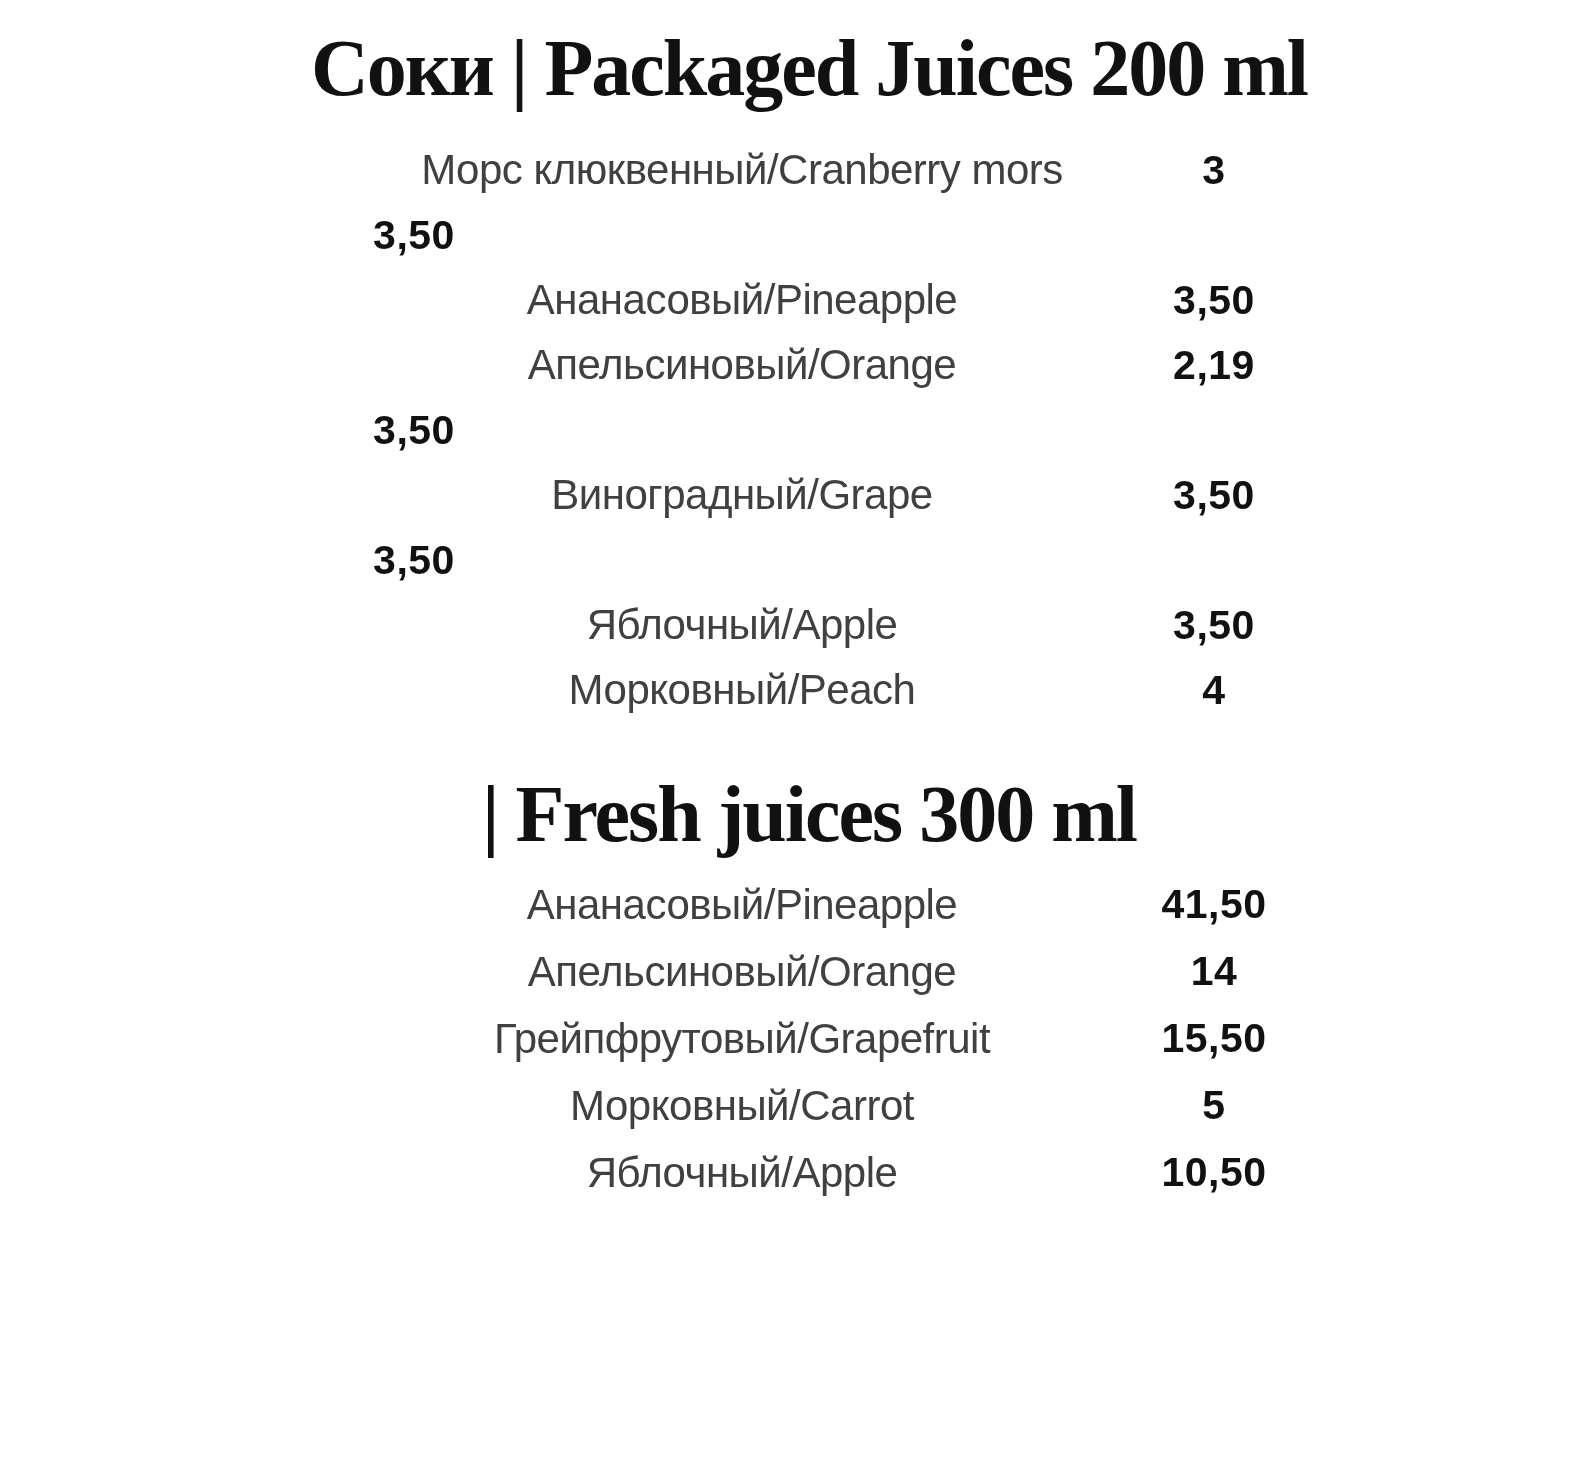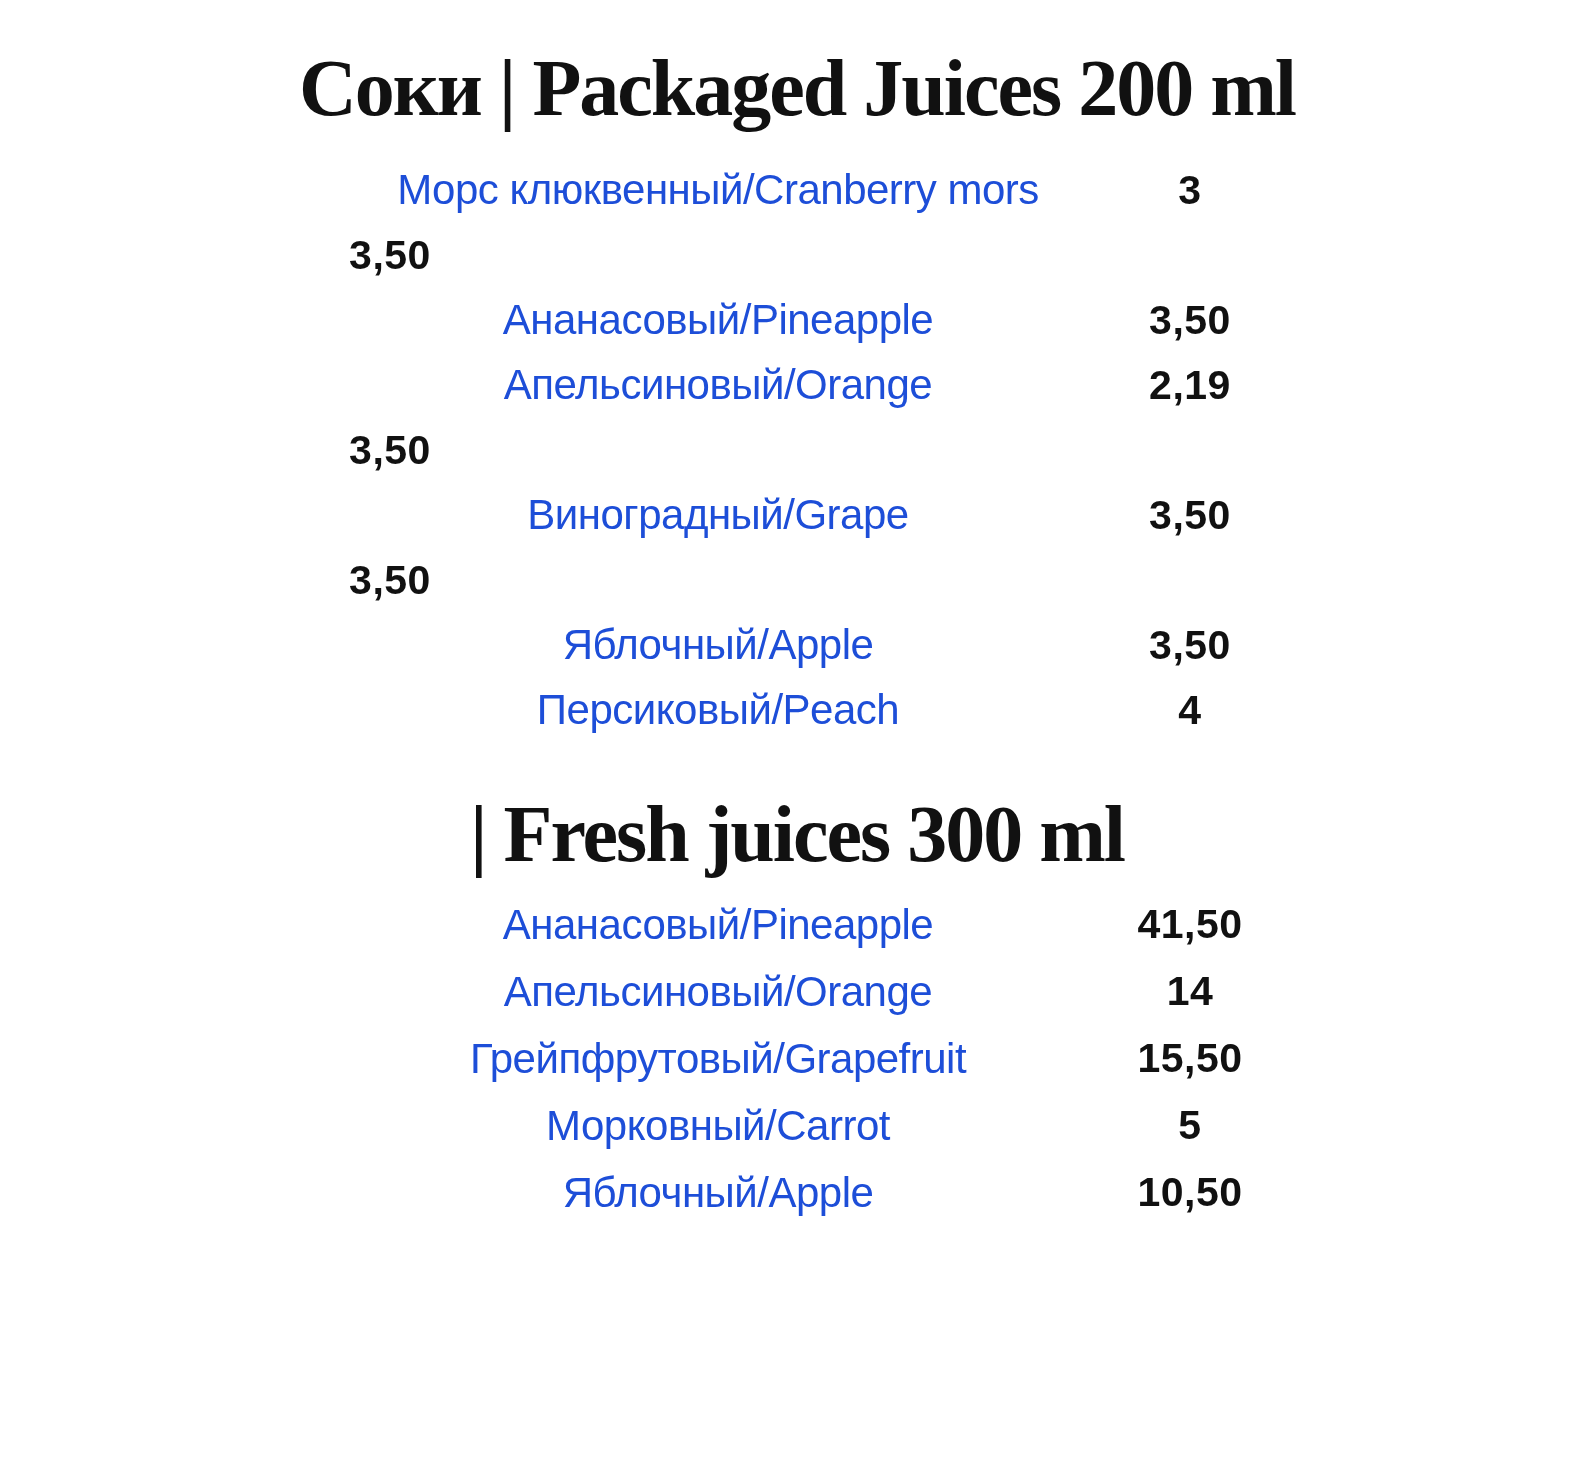--- a/index.html
+++ b/index.html
@@ -4,21 +4,21 @@
 <style>
   html, body { margin: 0; padding: 0; }
   body {
     width: 1594px;
     height: 1460px;
     background: #ffffff;
     color: #111111;
     font-family: "Liberation Sans", sans-serif;
     overflow: hidden;
   }
-  .menu { padding-top: 52px; }
+  .menu { padding-top: 32px; margin-left: 24px; }
 
   .section-title {
     margin: 0;
     text-align: center;
     font-family: "Liberation Serif", serif;
     font-weight: 700;
     font-size: 80px;
     line-height: 0.92;
     letter-spacing: -2px;
     color: #111111;
@@ -33,21 +33,21 @@
     display: flex;
     align-items: center;
     height: 65px;
   }
   .item-name {
     width: 800px;
     text-align: center;
     font-size: 42px;
     font-weight: 400;
     letter-spacing: -0.5px;
-    color: #1d4ed8;
+    color: #404040;
     white-space: nowrap;
   }
   .item-price {
     width: 144px;
     text-align: center;
     font-size: 41px;
     font-weight: 700;
     letter-spacing: 0.5px;
     color: #111111;
     white-space: nowrap;
@@ -99,21 +99,21 @@
     <div class="row">
       <span class="item-price">3,50</span>
     </div>
 
     <div class="row">
       <span class="item-name">Яблочный/Apple</span>
       <span class="item-price">3,50</span>
     </div>
 
     <div class="row">
-      <span class="item-name">Персиковый/Peach</span>
+      <span class="item-name">Морковный/Peach</span>
       <span class="item-price">4</span>
     </div>
   </div>
     </section>
 
     <section class="menu-section section-2">
       <h2 class="section-title">
         <span class="title-line">| Fresh juices 300 ml</span>
       </h2>
       <div class="rows">

